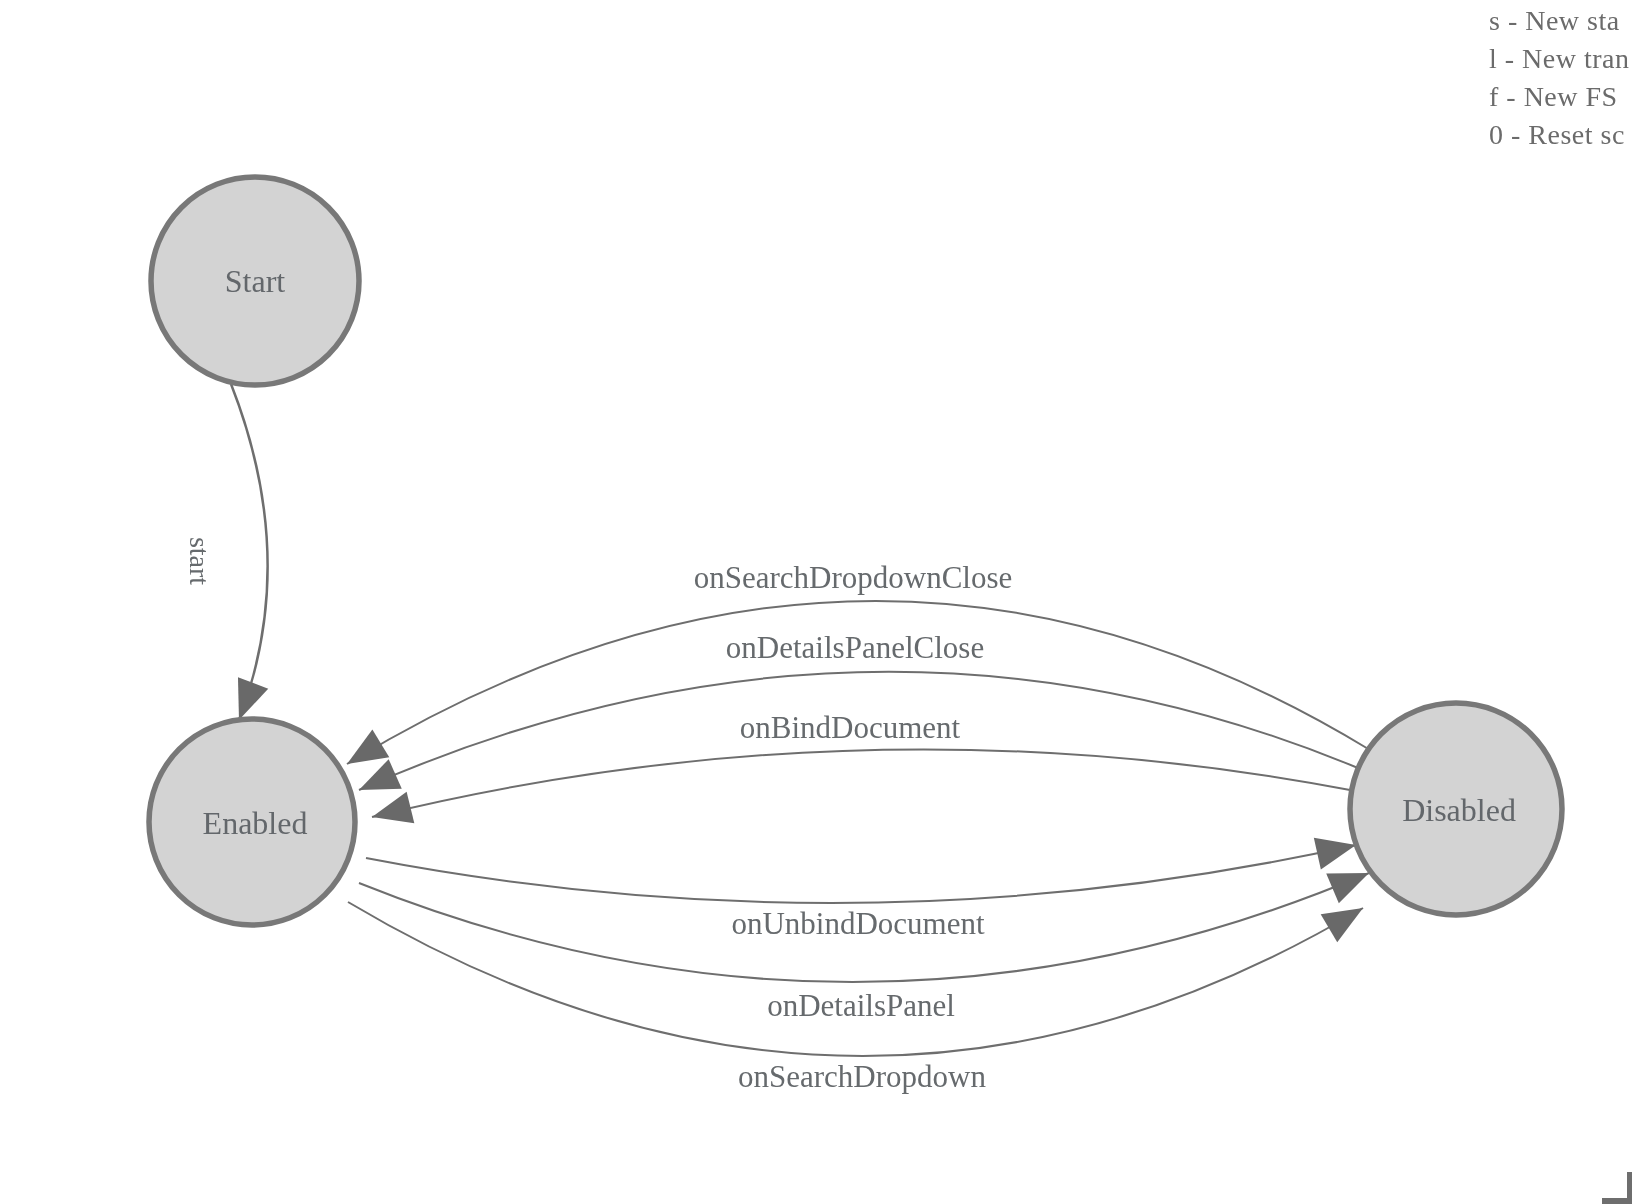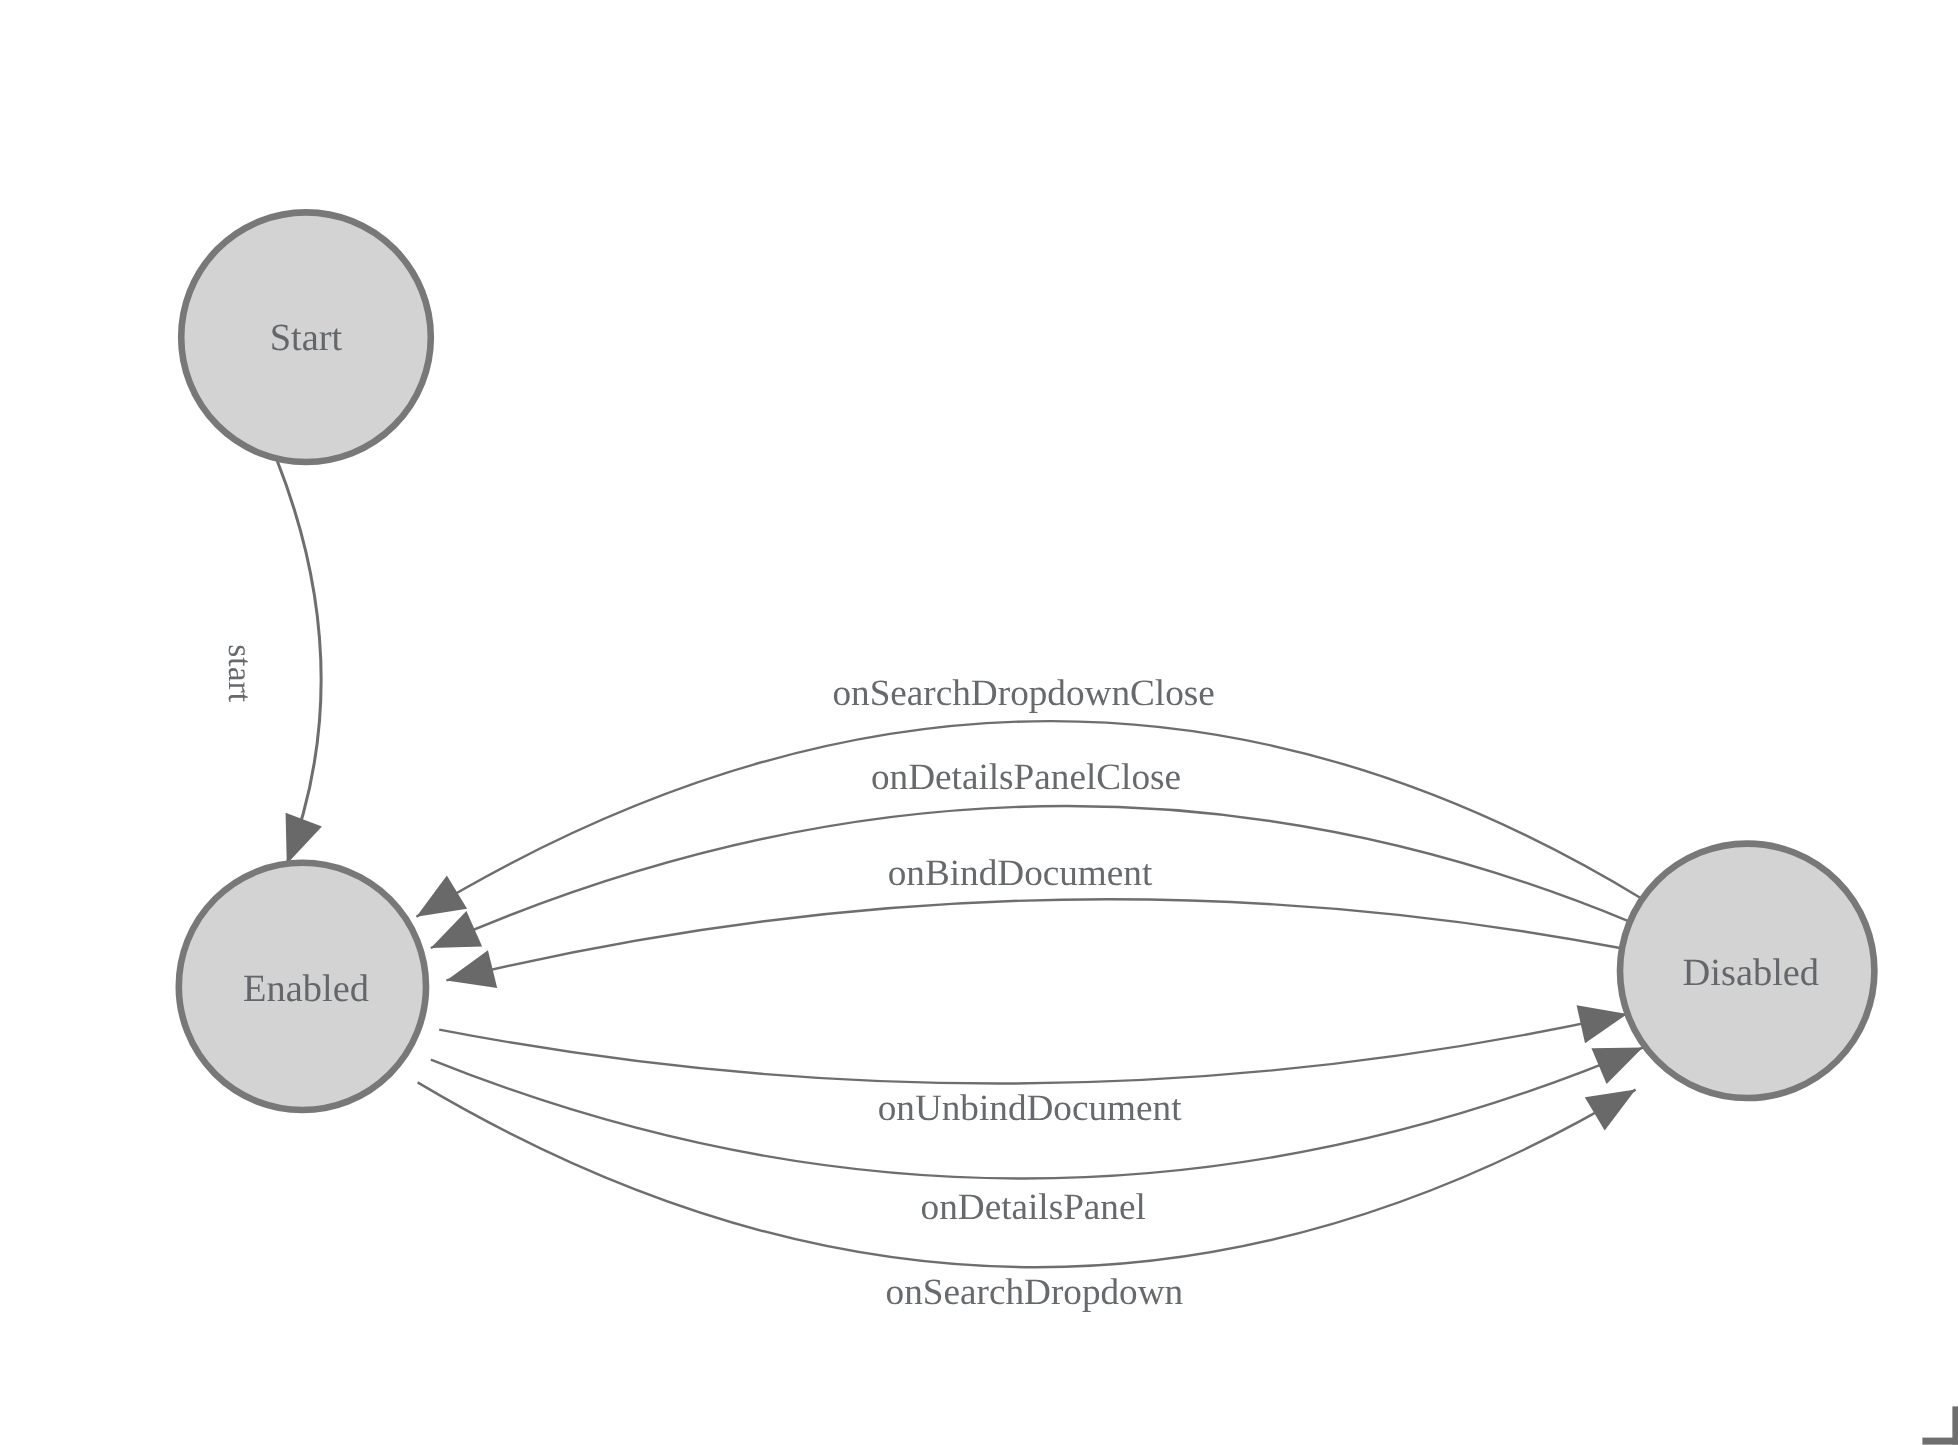--- a/index.html
+++ b/index.html
@@ -115,14 +115,20 @@
         <text class="node-label" x="1459" y="810">Disabled</text>
       </g>
     </g>
 
     <g>
       <rect class="corner-mark" x="1627" y="1172" width="5" height="32"></rect>
       <rect class="corner-mark" x="1602" y="1198" width="30" height="6"></rect>
     </g>
   </svg>
 
+  <div class="legend">
+    <div>s - New sta</div>
+    <div>l - New tran</div>
+    <div>f - New FS</div>
+    <div>0 - Reset sc</div>
+  </div>
 
 </div>
 
 </body></html>

